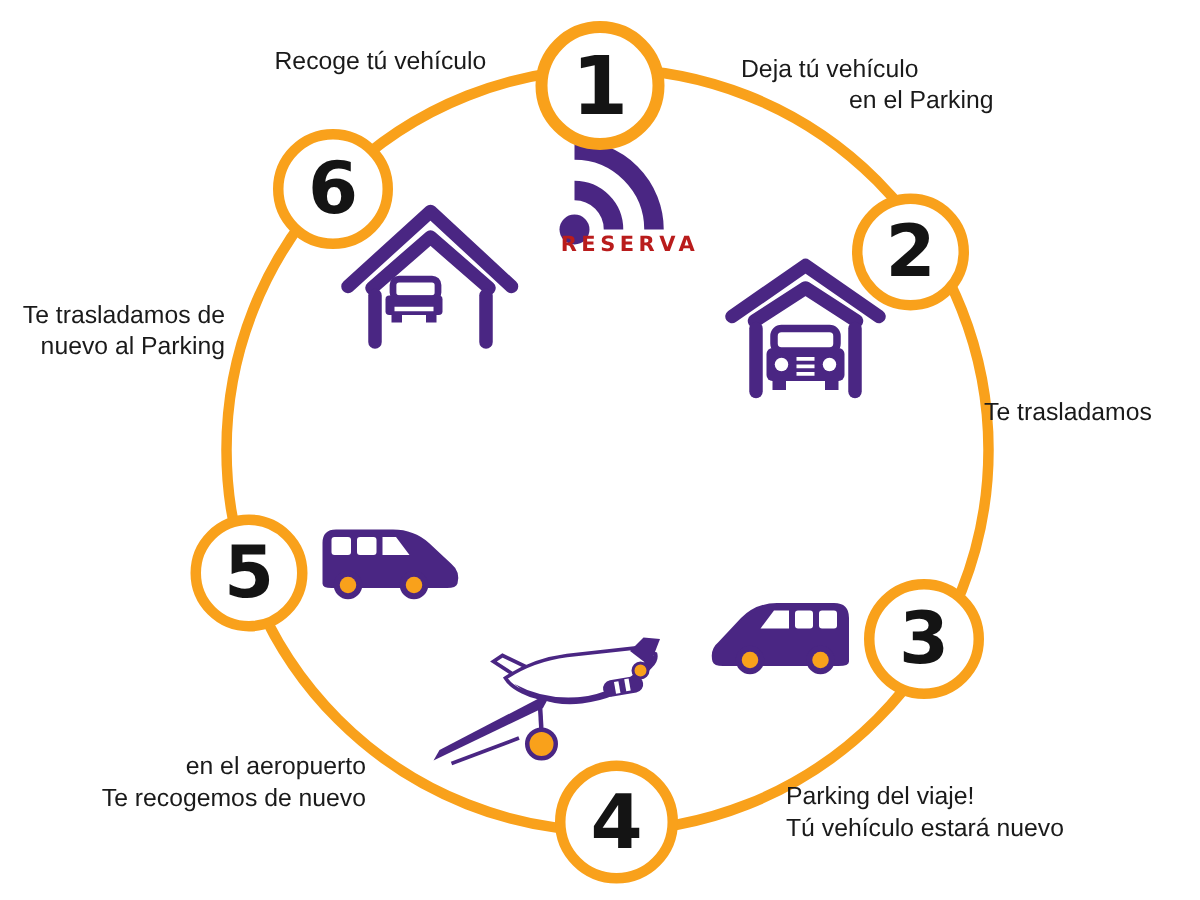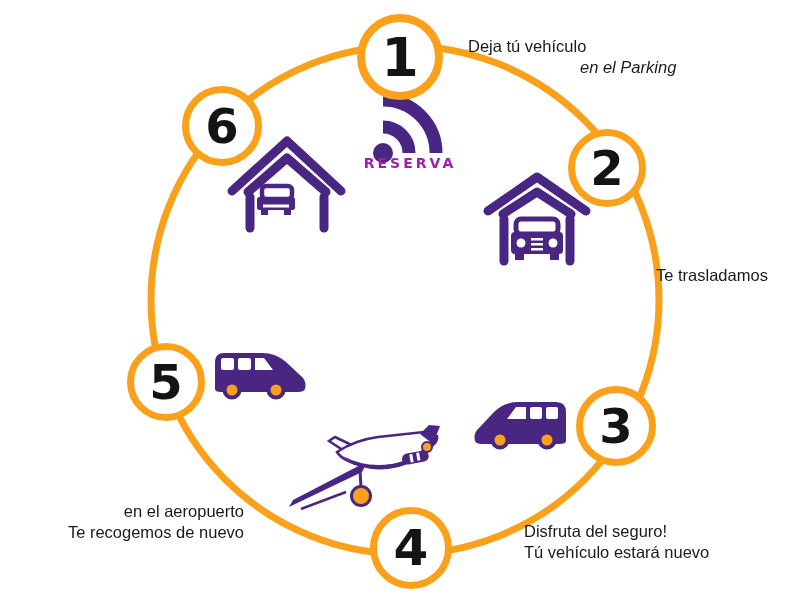--- a/index.html
+++ b/index.html
@@ -10,24 +10,24 @@
   .gfx{position:absolute;left:0;top:0;}
   .node{
     position:absolute;box-sizing:border-box;background:#fff;
     border:7px solid #F9A11B;border-radius:50%;
     display:flex;align-items:center;justify-content:center;
     font-weight:700;color:#141414;
     font-family:"DejaVu Sans","Liberation Sans",sans-serif;
   }
   .lbl{position:absolute;font-size:16.5px;line-height:21px;white-space:nowrap;}
   .lbl.right{text-align:right;}
-  .indent2{margin-left:112px;font-style:italic;}
+  .indent2{margin-left:72px;}
   .center-title{
-    position:absolute;left:334px;top:155px;width:152px;text-align:center;
-    font-weight:700;font-size:14px;letter-spacing:3px;color:#a21caf;
+    position:absolute;left:344px;top:155px;width:152px;text-align:center;
+    font-weight:700;font-size:14px;letter-spacing:3px;color:#b91c1c;
     font-family:"DejaVu Sans","Liberation Sans",sans-serif;line-height:17px;
   }
 </style>
 </head>
 <body>
 
 <div class="stage">
 
   <svg class="gfx" width="800" height="600" viewBox="0 0 800 600">
 
@@ -135,34 +135,41 @@
     <span>5</span>
   </div>
   <div class="node" style="left:182px;top:86px;width:80px;height:80px;font-size:48px;">
     <span>6</span>
   </div>
 
   <div class="center-title">
     <div>RESERVA</div>
   </div>
 
+  <div class="lbl" style="left:183px;top:31px;">
+    <div>Recoge tú vehículo</div>
+  </div>
 
-  <div class="lbl" style="left:468px;top:36px;">
+  <div class="lbl" style="left:494px;top:36px;">
     <div>Deja tú vehículo</div>
     <div class="indent2">en el Parking</div>
   </div>
 
   <div class="lbl" style="left:656px;top:265px;">
     <div>Te trasladamos</div>
   </div>
 
   <div class="lbl" style="left:524px;top:521px;">
-    <div>Disfruta del seguro!</div>
+    <div>Parking del viaje!</div>
     <div>Tú vehículo estará nuevo</div>
   </div>
 
   <div class="lbl right" style="left:58px;top:501px;width:186px;">
     <div>en el aeropuerto</div>
     <div>Te recogemos de nuevo</div>
   </div>
 
+  <div class="lbl right" style="left:10px;top:200px;width:140px;">
+    <div>Te trasladamos de</div>
+    <div>nuevo al Parking</div>
+  </div>
 
 </div>
 
 </body></html>

